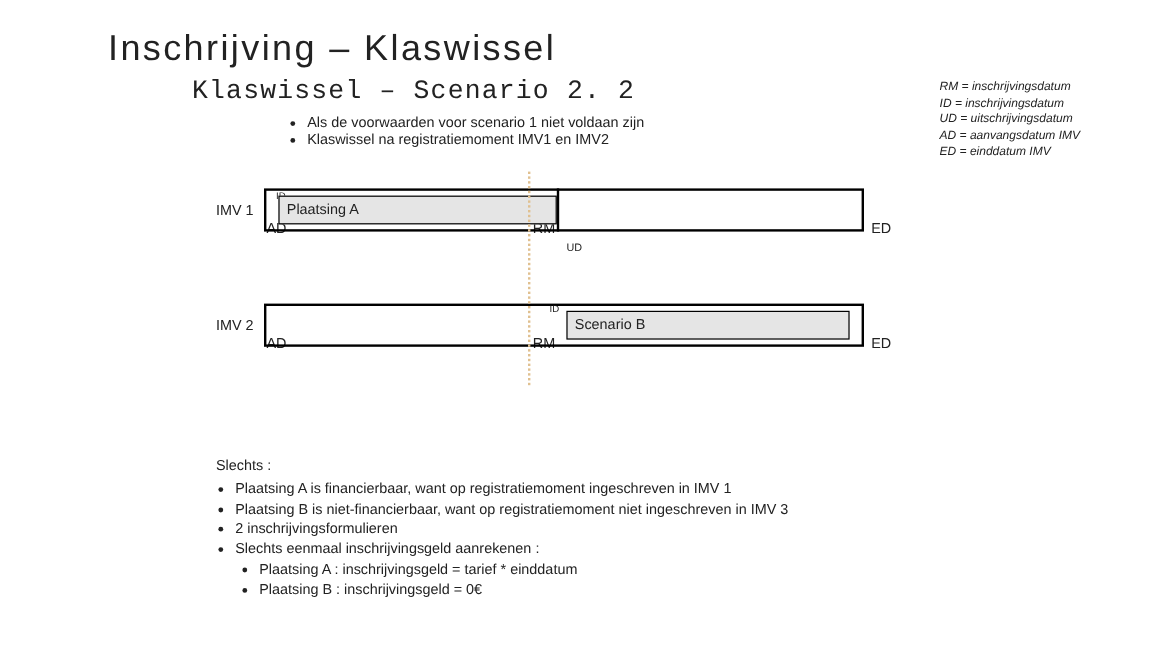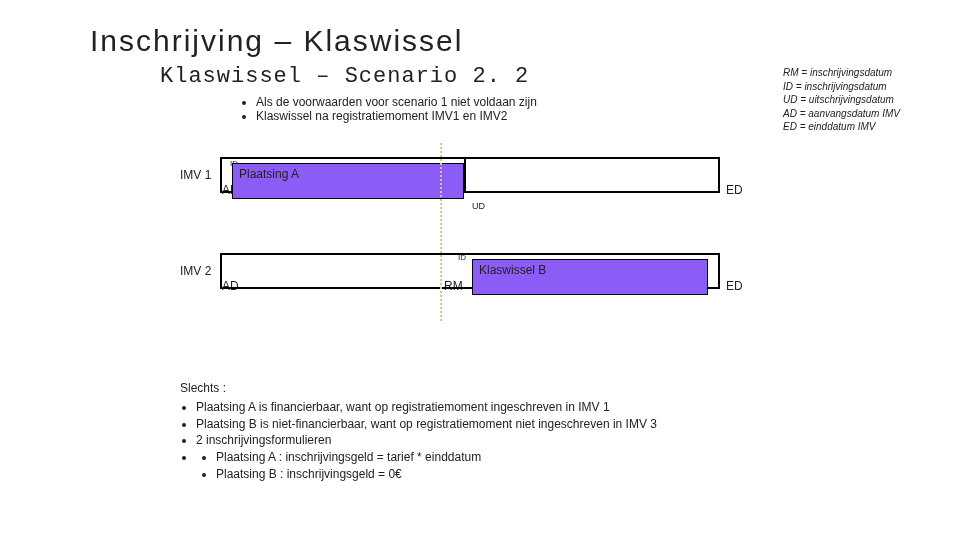--- a/index.html
+++ b/index.html
@@ -12,21 +12,21 @@
   .diag{position:relative;left:180px;width:540px;height:200px;}
   .timeline{position:absolute;left:40px;width:500px;height:36px;border:2px solid #000;box-sizing:border-box;}
   .timeline.t1{top:22px;}
   .timeline.t2{top:118px;}
   .rowlbl{position:absolute;left:0;font-size:12px;}
   .rowlbl.r1{top:33px;}
   .rowlbl.r2{top:129px;}
   .tick-lbl{position:absolute;font-size:12px;margin-top:42px;}
   .tick-lbl.small{font-size:9px;}
   .rm-line{position:absolute;width:0;border-left:2px dotted #e0c090;z-index:3;}
-  .placing{position:absolute;height:36px;background:#8b5cf6;border:1px solid #000;box-sizing:border-box;font-size:12px;padding:3px 6px;z-index:2;}
+  .placing{position:absolute;height:24px;background:#e5e5e5;border:1px solid #000;box-sizing:border-box;font-size:12px;padding:3px 6px;z-index:2;}
   .ud-line{position:absolute;width:0;height:36px;border-left:2px solid #000;z-index:4;}
   .mini{position:absolute;font-size:8px;}
   .notes{position:absolute;left:180px;top:380px;font-size:12px;line-height:1.4;}
   .notes ul{margin:2px 0 0 0;padding-left:16px;}
   .notes ul li{list-style:disc;}
   .notes ul ul{margin:0;padding-left:20px;}
 </style>
 </head>
 <body>
 
@@ -61,30 +61,31 @@
     <div class="placing" style="left:52px;top:28px;width:232px;">Plaatsing A</div>
     <div class="ud-line" style="left:284px;top:22px;"></div>
     <div class="tick-lbl small" style="left:292px;top:24px;">UD</div>
 
     <div class="rowlbl r2">IMV 2</div>
     <div class="tick-lbl" style="left:42px;top:102px;">AD</div>
     <div class="tick-lbl" style="left:264px;top:102px;">RM</div>
     <div class="tick-lbl" style="left:546px;top:102px;">ED</div>
     <div class="timeline t2"></div>
     <div class="mini" style="left:278px;top:118px;">ID</div>
-    <div class="placing" style="left:292px;top:124px;width:236px;">Klaswissel B</div>
+    <div class="placing" style="left:292px;top:124px;width:236px;">Scenario B</div>
   </div>
 
   <div class="notes">
     <div>Slechts :</div>
     <ul>
       <li>Plaatsing A is financierbaar, want op registratiemoment ingeschreven in IMV 1</li>
       <li>Plaatsing B is niet-financierbaar, want op registratiemoment niet ingeschreven in IMV 3</li>
       <li>2 inschrijvingsformulieren</li>
       <li>
+        <span>Slechts eenmaal inschrijvingsgeld aanrekenen :</span>
         <ul>
           <li>Plaatsing A : inschrijvingsgeld = tarief * einddatum</li>
           <li>Plaatsing B : inschrijvingsgeld = 0€</li>
         </ul>
       </li>
     </ul>
   </div>
 </div>
 
 </body></html>

